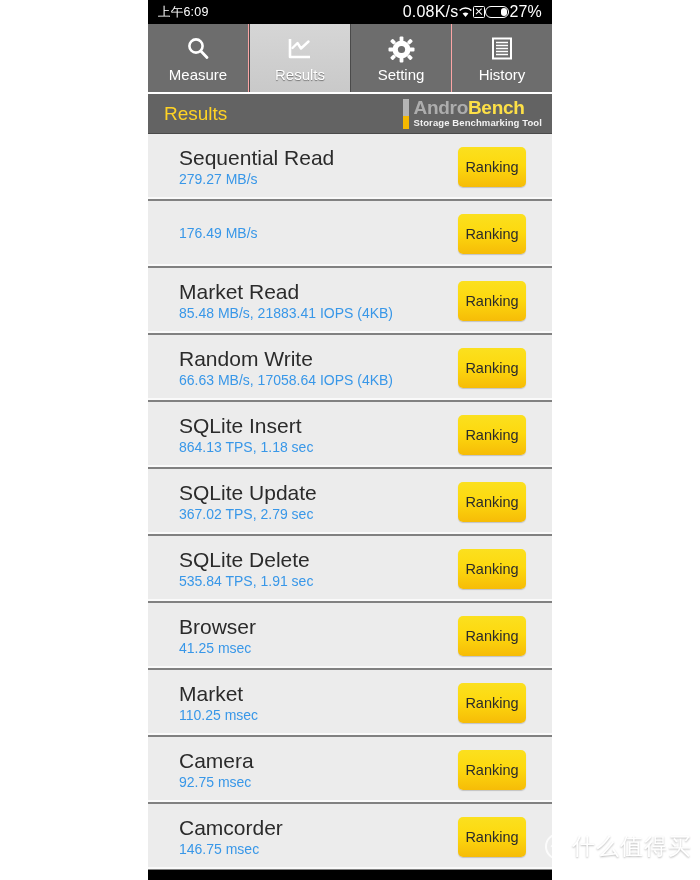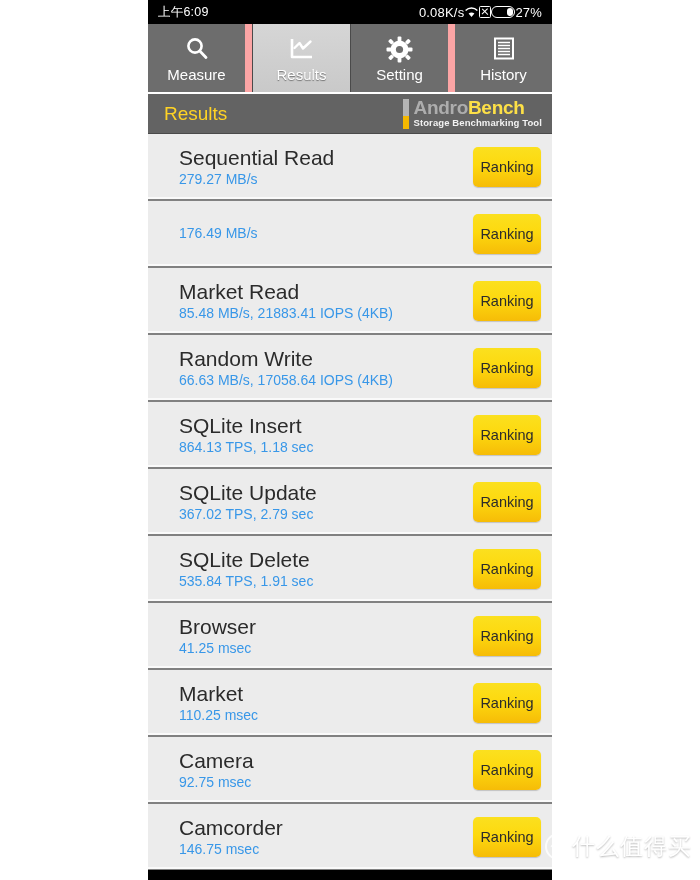--- a/index.html
+++ b/index.html
@@ -39,21 +39,21 @@
     align-items: center;
     justify-content: space-between;
     padding: 12px 10px;
     font-size: 12.5px;
     letter-spacing: 0.2px;
   }
   .status-right {
     display: flex;
     align-items: center;
     gap: 0;
-    font-size: 13px;
+    font-size: 16px;
   }
 
   .wifi-icon { position: relative; width: 15px; height: 12px; display:inline-block; }
   .wifi-icon svg { display:block; }
 
   .sim-x-icon {
     width: 12px; height: 12px;
     border: 1.4px solid #ffffff;
     border-radius: 1.5px;
     position: relative;
@@ -93,21 +93,21 @@
     border-bottom: 2px solid #ffffff;
   }
   .tab {
     flex: 1;
     display: flex;
     flex-direction: column;
     align-items: center;
     justify-content: center;
     gap: 3px;
     background: #6d6d6d;
-    border-right: 7px solid #fca5a5;
+    border-right: 1px solid #fca5a5;
     position: relative;
   }
   .tab:last-child { border-right: none; }
   .tab.selected {
     background: linear-gradient(to bottom, #d6d6d6 0%, #c9c9c9 100%);
     border-left: 1px solid #4a4a4a;
     border-right: 1px solid #4a4a4a;
   }
   .tab-icon { height: 30px; display:flex; align-items:center; justify-content:center; }
   .tab-label {
@@ -154,21 +154,21 @@
     letter-spacing: 0.1px;
   }
 
   
   .list { background: #ececec; }
   .row {
     height: 67px;
     display: flex;
     align-items: center;
     justify-content: space-between;
-    padding: 0 11px 0 31px;
+    padding: 0 26px 0 31px;
     border-bottom: 2px solid #818181;
     box-shadow: inset 0 -4px 0 -2px #fafafa;
     background: #ececec;
   }
   .row-texts { display: flex; flex-direction: column; gap: 3px; }
   .row-title {
     font-size: 21px;
     color: #2b2b2b;
     line-height: 1.05;
   }

